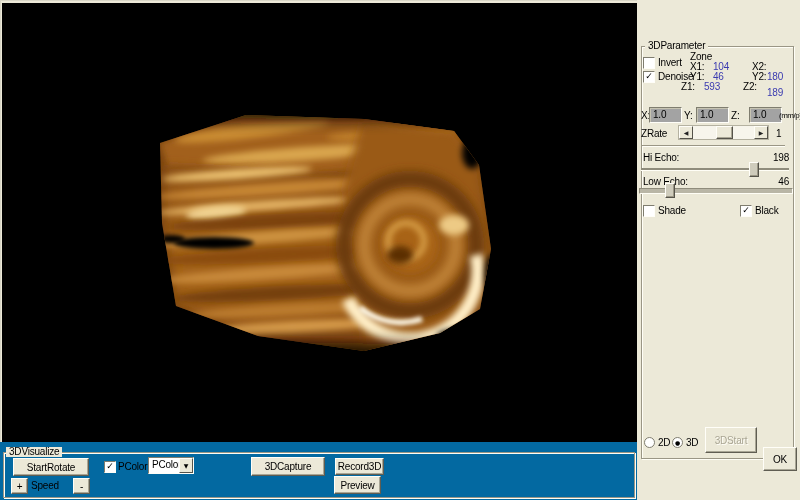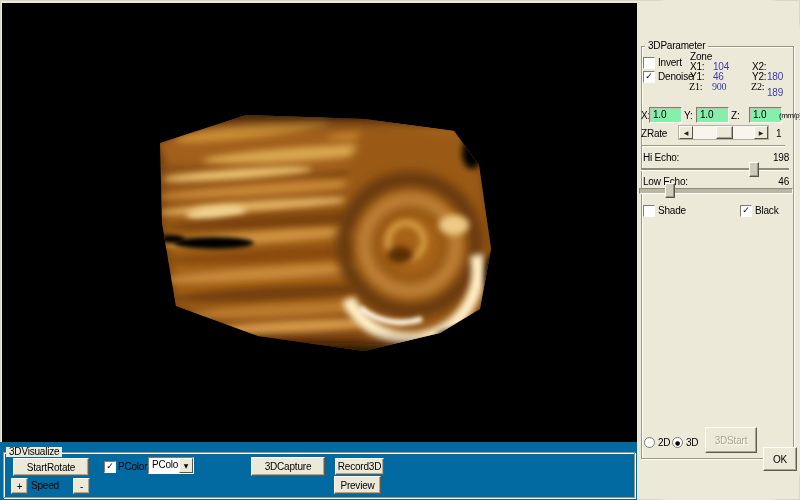--- a/index.html
+++ b/index.html
@@ -7,35 +7,35 @@
     width:800px;height:500px;position:relative;overflow:hidden;
     background:#ece9d8;color:#000;
     font-family:"Liberation Sans","DejaVu Sans",sans-serif;
     font-size:10px;letter-spacing:-0.2px;
     box-shadow:inset 0 0 0 1px #d9d6c6;
   }
   .abs{position:absolute;}
   
   #viewport{left:2px;top:3px;width:635px;height:439px;background:#000;}
   
-  #right-panel{left:637px;top:0;width:163px;height:500px;background:#ece9d8;border-radius:30px;}
+  #right-panel{left:637px;top:0;width:163px;height:500px;background:#ece9d8;}
   #bottom-panel{left:0;top:442px;width:637px;height:58px;background:#0369a1;}
   .gb{border:1px solid #9a9685;box-shadow:1px 1px 0 #fffef6, inset 1px 1px 0 #fffef6;}
   .gb-label{position:absolute;background:#ece9d8;padding:0 3px;line-height:10px;}
   
   .btn{
     position:absolute;background:#ece9d8;text-align:center;
     border:1px solid #5f5d52;border-top-color:#fffef8;border-left-color:#fffef8;
     box-shadow:inset -1px -1px 0 #a9a695;
     display:flex;align-items:center;justify-content:center;
     font-size:10px;letter-spacing:-0.2px;cursor:default;
   }
   .btn.disabled{color:#a9a593;text-shadow:1px 1px 0 #fffef8;}
   .field{
-    position:absolute;background:#86efac;
+    position:absolute;background:#a3a3a3;
     border:1px solid #7f7d6f;border-bottom-color:#fffef8;border-right-color:#fffef8;
     box-shadow:inset 1px 1px 0 #c6c3b2;
     padding:1px 2px 0 3px;line-height:11px;
   }
   .checkbox{
     position:absolute;width:10px;height:10px;background:#fff;
     border:1px solid #7f7d6f;border-bottom-color:#fffef8;border-right-color:#fffef8;
     font-family:"DejaVu Sans",sans-serif;font-size:9px;line-height:9px;text-align:center;
   }
   .radio{
@@ -158,23 +158,23 @@
     <span class="lbl blue" style="left:23px;top:0;">104</span>
     <span class="lbl" style="left:62px;top:0;">X2:</span>
     <span class="lbl blue" style="left:77px;top:0;margin-top:26px;">189</span>
   </div>
   <div class="abs" style="left:53px;top:72px;width:105px;height:10px;">
     <span class="lbl" style="left:0;top:0;">Y1:</span>
     <span class="lbl blue" style="left:23px;top:0;">46</span>
     <span class="lbl" style="left:62px;top:0;">Y2:</span>
     <span class="lbl blue" style="left:77px;top:0;">180</span>
   </div>
-  <div class="abs" style="left:52px;top:82px;width:105px;height:10px;font-family:Liberation Serif, serif;">
+  <div class="abs" style="left:44px;top:82px;width:105px;height:10px;">
     <span class="lbl" style="left:0;top:0;">Z1:</span>
-    <span class="lbl blue" style="left:23px;top:0;">900</span>
+    <span class="lbl blue" style="left:23px;top:0;">593</span>
     <span class="lbl" style="left:62px;top:0;">Z2:</span>
     <span class="lbl blue" style="left:77px;top:0;margin-left:44px;">941</span>
   </div>
 
   <span class="lbl" style="left:4px;top:111px;">X:</span>
   <div class="field" style="left:12px;top:107px;width:26px;height:13px;">1.0</div>
   <span class="lbl" style="left:47px;top:111px;">Y:</span>
   <div class="field" style="left:59px;top:107px;width:26px;height:13px;">1.0</div>
   <span class="lbl" style="left:94px;top:111px;">Z:</span>
   <div class="field" style="left:112px;top:107px;width:26px;height:13px;">1.0</div>

